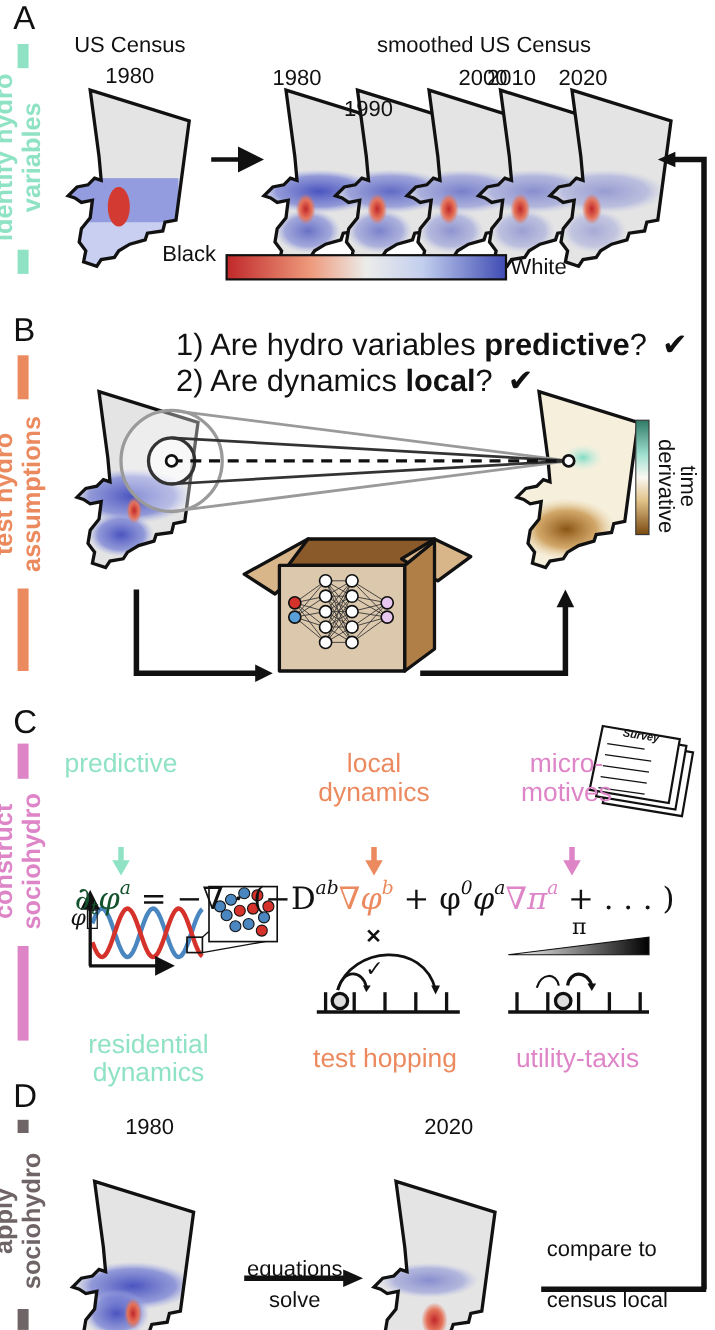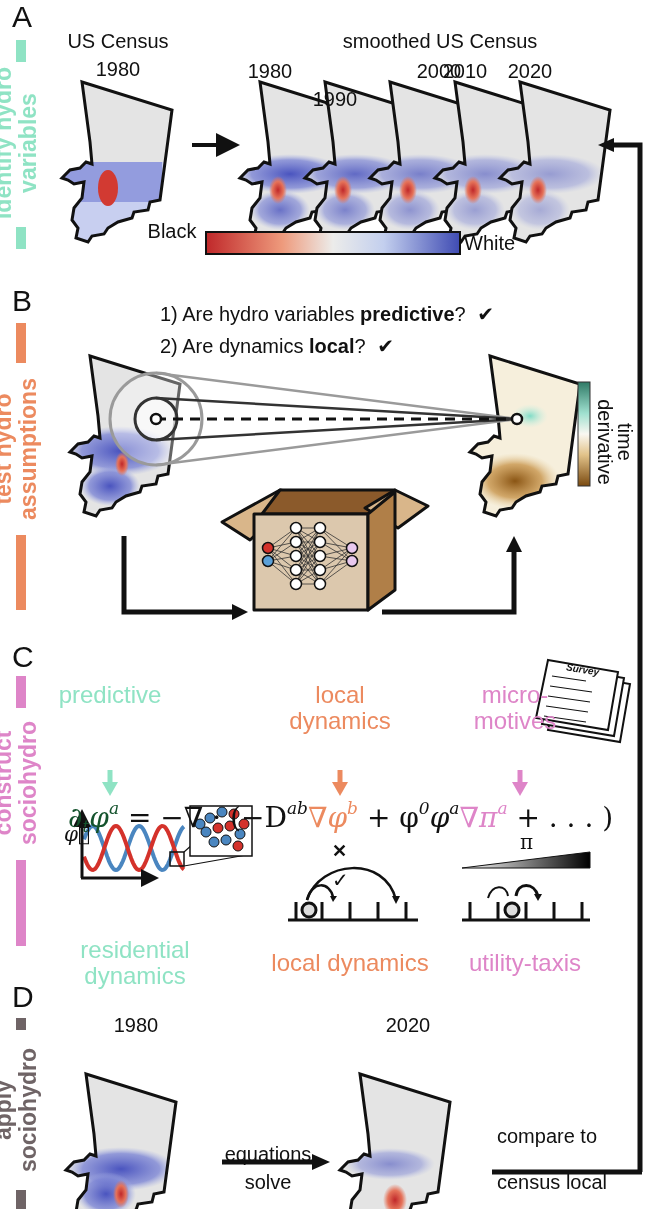--- a/index.html
+++ b/index.html
@@ -2,21 +2,21 @@
 <html><head>
 <meta charset="utf-8">
 <style>
   html,body{margin:0;padding:0;background:#fff;}
   body{width:650px;height:1209px;position:relative;overflow:hidden;font-family:"Liberation Sans",sans-serif;color:#111;}
   .abs{position:absolute;}
   .panel-letter{position:absolute;font-size:30px;line-height:1;font-family:"Liberation Sans",sans-serif;}
   .side-label{position:absolute;font-weight:bold;font-size:23px;line-height:25px;text-align:center;white-space:nowrap;transform:rotate(-90deg);transform-origin:center center;}
   .side-bar{position:absolute;width:10px;}
   .lbl{position:absolute;font-size:20px;line-height:22px;text-align:center;white-space:nowrap;}
-  .qtext{position:absolute;font-size:20px;line-height:28px;white-space:nowrap;}
+  .qtext{position:absolute;font-size:28px;line-height:28px;white-space:nowrap;}
   .cword{position:absolute;font-size:24px;line-height:26px;text-align:center;white-space:nowrap;}
   .eq{position:absolute;font-family:"DejaVu Serif","Liberation Serif",serif;font-size:28px;white-space:nowrap;font-style:italic;}
   .eq .up{font-size:17px;vertical-align:13px;}
   .eq .dn{font-size:17px;vertical-align:-5px;}
   .eq .n{font-style:normal;}
   svg{position:absolute;left:0;top:0;}
 </style>
 </head>
 <body>
 
@@ -416,21 +416,21 @@
 
 <div class="abs" style="left:64px;top:822px;font-family:'DejaVu Serif',serif;font-style:italic;font-size:20px">φ⃗</div>
 <div class="abs" style="left:332px;top:840px;font-size:18px;font-weight:bold">✕</div>
 <div class="abs" style="left:332px;top:868px;font-size:20px">✓</div>
 <div class="abs" style="left:520px;top:830px;font-family:'DejaVu Serif',serif;font-size:20px">π</div>
 
 <div class="cword" style="left:60px;top:937px;width:150px;color:#8fe3c4">
   <div>residential</div>
   <div>dynamics</div>
 </div>
-<div class="cword" style="left:270px;top:950px;width:160px;color:#ec8a5f">local dynamics</div>
+<div class="cword" style="left:270px;top:950px;width:160px;color:#ec8a5f">test hopping</div>
 <div class="cword" style="left:450px;top:950px;width:150px;color:#de85c8">utility-taxis</div>
 
 <div class="lbl" style="left:96px;top:1014px;width:80px">1980</div>
 <div class="lbl" style="left:368px;top:1014px;width:80px">2020</div>
 <div class="lbl" style="left:208px;top:1122px;width:120px;line-height:28px">
   <div style="margin-top:18px">equations</div>
   <div>solve</div>
 </div>
 <div class="lbl" style="left:497px;top:1122px;width:160px;text-align:left;line-height:28px">
   <div>compare to</div>

